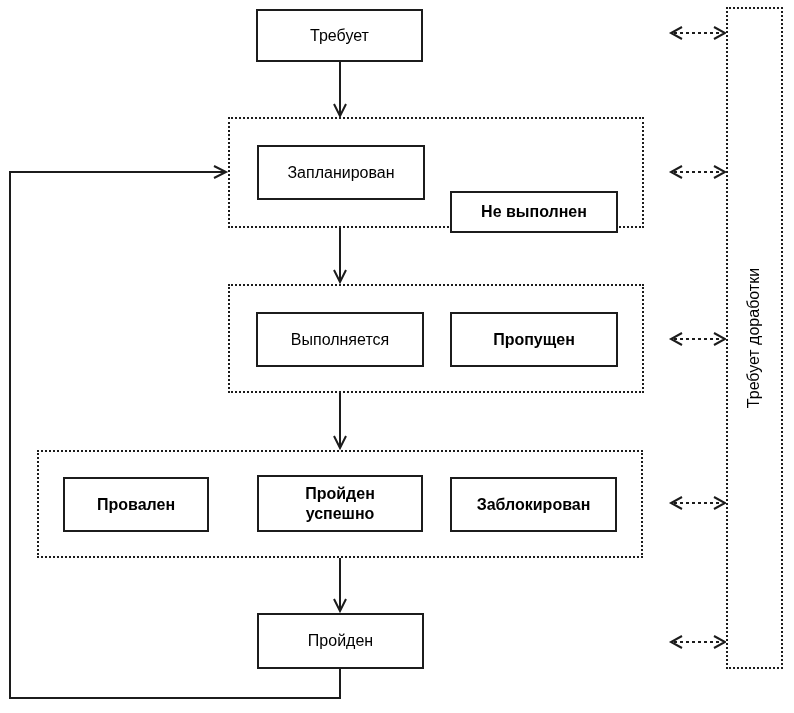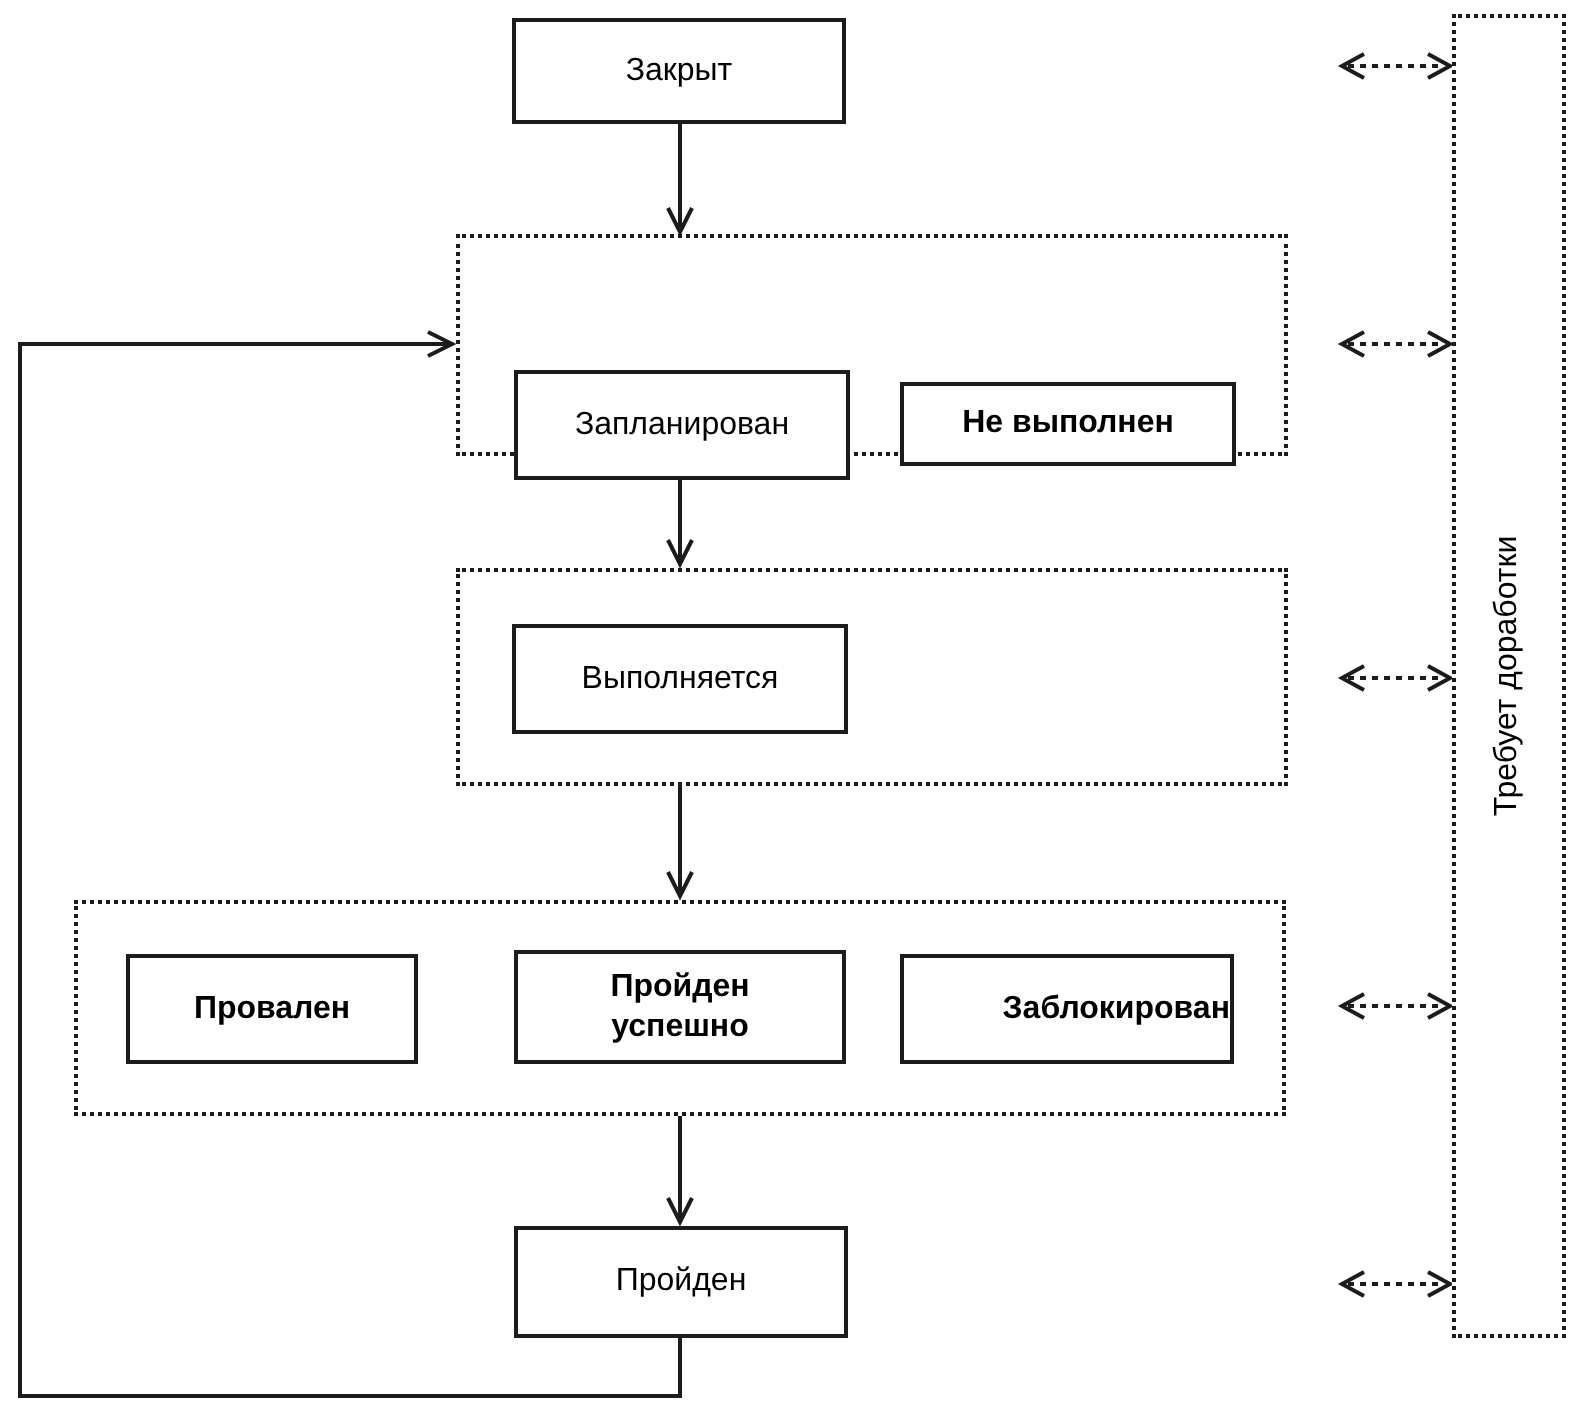--- a/index.html
+++ b/index.html
@@ -45,27 +45,27 @@
     z-index: 2;
     background: #ffffff;
   }
   #rework-box .vlabel {
     transform: rotate(-90deg);
     white-space: nowrap;
     font-size: 16px;
   }
   
   #node-created      { left: 256px; top:   9px; width: 167px; height: 53px; }
-  #node-planned      { left: 257px; top: 145px; width: 168px; height: 55px; margin-top: 40px; }
+  #node-planned      { left: 257px; top: 145px; width: 168px; height: 55px; }
   #node-not-executed { left: 450px; top: 145px; width: 168px; height: 42px; margin-top: 46px; }
   #node-in-progress  { left: 256px; top: 312px; width: 168px; height: 55px; text-align: center; }
   #node-skipped      { left: 450px; top: 312px; width: 168px; height: 55px; }
   #node-failed       { left:  63px; top: 477px; width: 146px; height: 55px; }
   #node-passed       { left: 257px; top: 475px; width: 166px; height: 57px; }
-  #node-blocked      { left: 450px; top: 477px; width: 167px; height: 55px; justify-content: flex-end; }
+  #node-blocked      { left: 450px; top: 477px; width: 167px; height: 55px; }
   #node-closed       { left: 257px; top: 613px; width: 167px; height: 56px; }
   
   #group-scheduled { left: 228px; top: 117px; width: 416px; height: 111px; }
   #group-running   { left: 228px; top: 284px; width: 416px; height: 109px; }
   #group-result    { left:  37px; top: 450px; width: 606px; height: 108px; }
   #connector-layer {
     position: absolute;
     left: 0; top: 0;
     z-index: 1;
     pointer-events: none;
@@ -130,34 +130,37 @@
       <path d="M714 497 L725 503 L714 509"></path>
     </g>
     <g>
       <path class="dash-shaft" d="M674 642 L722 642"></path>
       <path d="M682 636 L671 642 L682 648"></path>
       <path d="M714 636 L725 642 L714 648"></path>
     </g>
   </svg>
 
   <div class="node" id="node-created">
-    <span class="lbl">Закрыт</span>
+    <span class="lbl">Требует</span>
   </div>
 
   <div class="group" id="group-scheduled"></div>
   <div class="node" id="node-planned">
     <span class="lbl">Запланирован</span>
   </div>
   <div class="node bold" id="node-not-executed">
     <span class="lbl">Не выполнен</span>
   </div>
 
   <div class="group" id="group-running"></div>
   <div class="node" id="node-in-progress">
     <span class="lbl">Выполняется</span>
+  </div>
+  <div class="node bold" id="node-skipped">
+    <span class="lbl">Пропущен</span>
   </div>
 
   <div class="group" id="group-result"></div>
   <div class="node bold" id="node-failed">
     <span class="lbl">Провален</span>
   </div>
   <div class="node bold" id="node-passed">
     <span class="lbl">Пройден
 успешно</span>
   </div>

